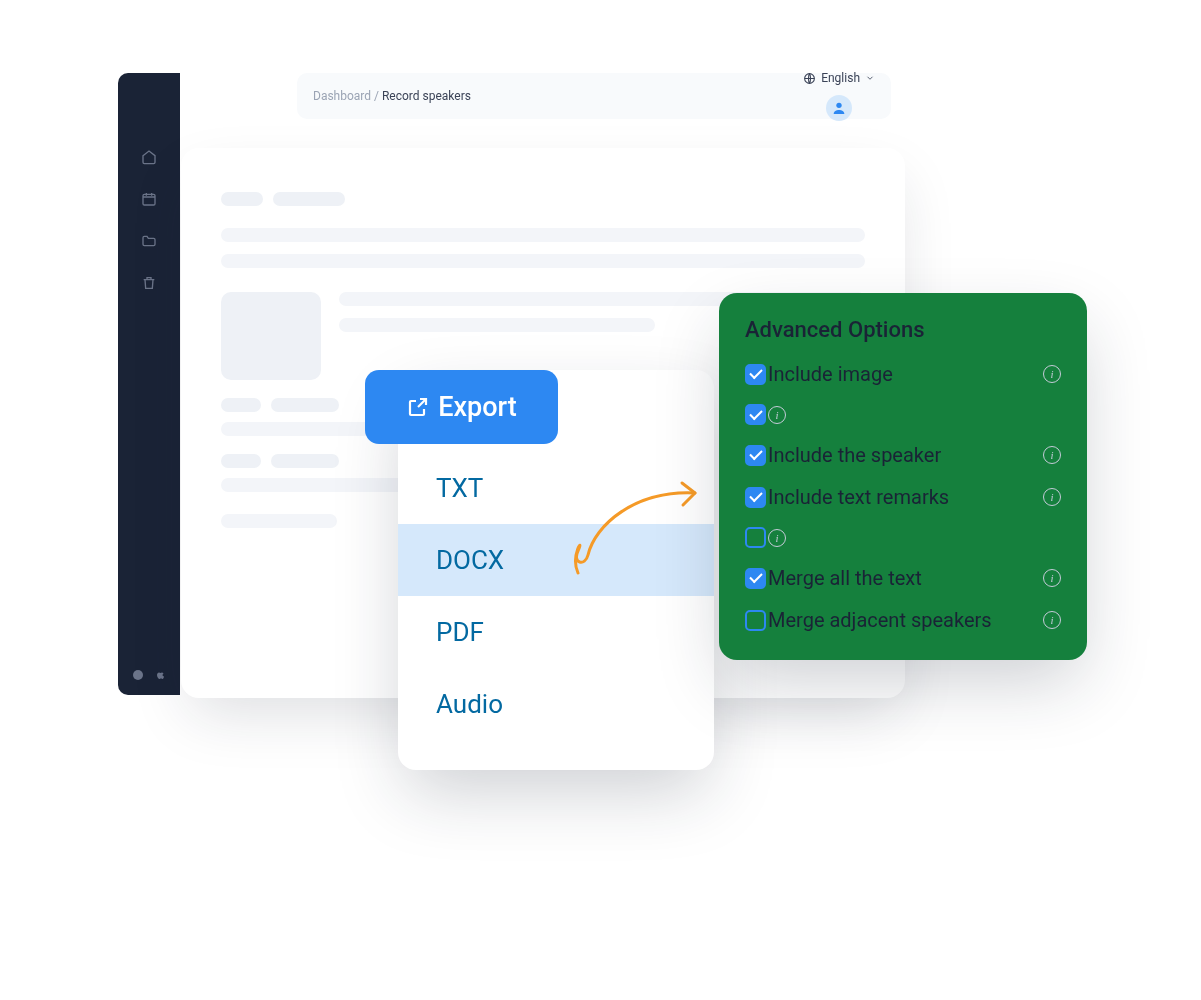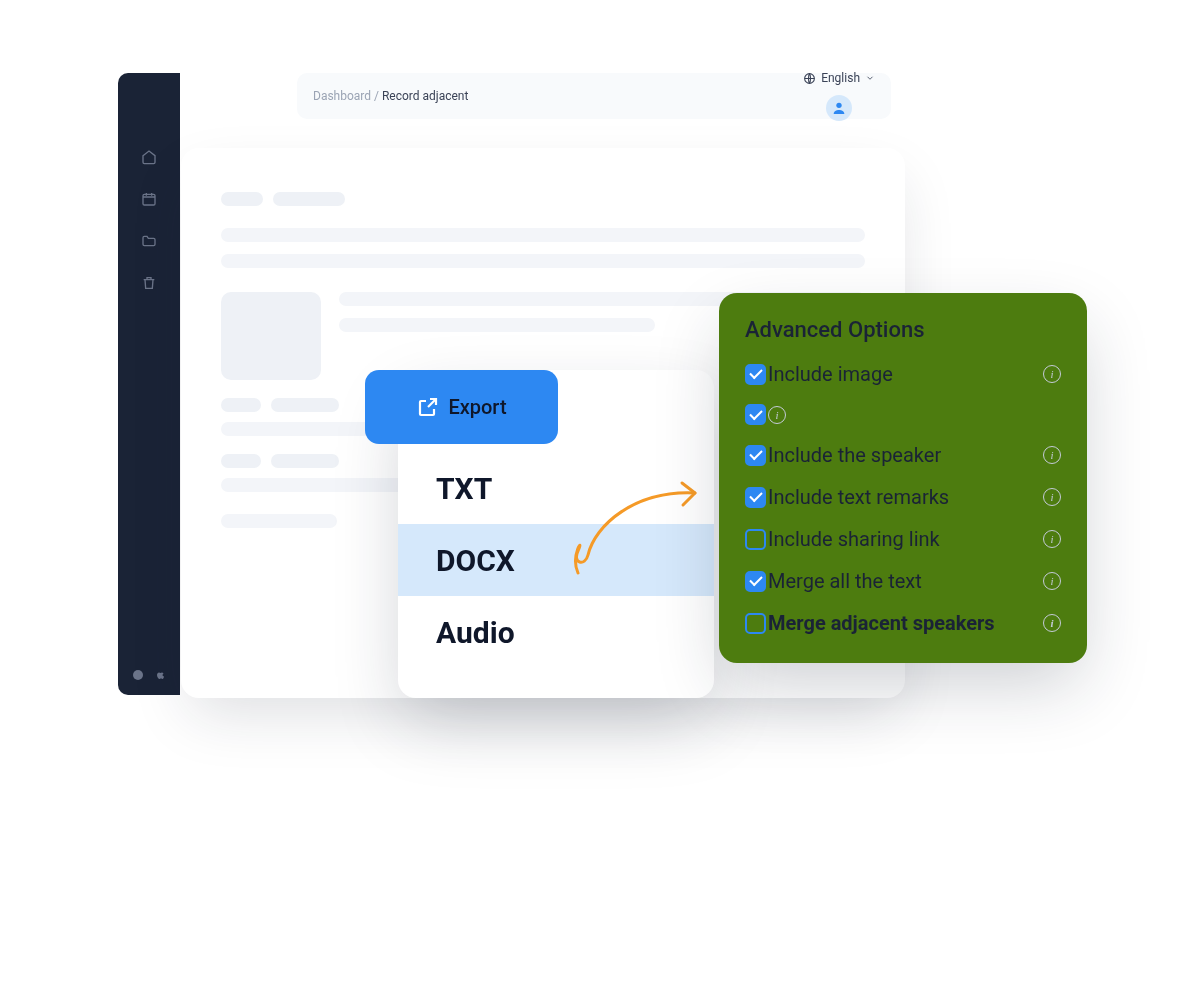--- a/index.html
+++ b/index.html
@@ -173,79 +173,78 @@
   padding-bottom: 30px;
 }
 .export-btn {
   position: absolute;
   left: 365px;
   top: 370px;
   width: 193px;
   height: 74px;
   background: #2d88f2;
   border-radius: 14px;
-  color: #0f172a;
+  color: #ffffff;
   display: flex;
   align-items: center;
   justify-content: center;
   gap: 8px;
-  font-size: 20px;
+  font-size: 27px;
   font-weight: 500;
   z-index: 5;
 }
 .export-list {
   padding-top: 82px;
 }
 .export-item {
   height: 72px;
   display: flex;
   align-items: center;
   padding-left: 38px;
-  font-size: 30px;
-  color: #0f172a;
-  font-weight: bold;
+  font-size: 26px;
+  color: #0369a1;
 }
 .export-item.highlighted {
   background: #d5e8fb;
 }
 
 
 .arrow-svg {
   position: absolute;
   left: 550px;
   top: 475px;
   z-index: 6;
   pointer-events: none;
 }
 
 
 .options-panel {
   position: absolute;
   left: 719px;
   top: 293px;
   width: 368px;
-  background: #4d7c0f;
+  background: #15803d;
   border-radius: 18px;
   box-shadow: 0 28px 70px -8px rgba(26, 35, 54, 0.22);
   padding: 24px 26px 28px;
   z-index: 7;
 }
 .options-title {
   font-size: 22px;
   color: #1a2336;
   font-weight: 500;
   margin-bottom: 20px;
 }
 .option-row {
   display: flex;
   align-items: center;
   gap: 2px;
   margin-bottom: 18px;
 }
-.option-row:last-child { margin-bottom: 0; font-weight: bold; }
+.option-row:last-child { margin-bottom: 0; }
 .checkbox {
   width: 21px;
   height: 21px;
   border-radius: 5px;
   border: 2px solid #2d88f2;
   display: flex;
   align-items: center;
   justify-content: center;
   flex-shrink: 0;
 }
@@ -315,21 +314,21 @@
     <div class="sidebar-bottom-icon">
       <svg width="12" height="12" viewBox="0 0 24 24" fill="currentColor">
           <path d="M17 13c0-3 2-4 2-4s-1-2-3-2c-1 0-2 1-3 1s-2-1-3-1c-2 0-4 2-4 5 0 4 3 8 5 8 1 0 1-1 3-1s2 1 3 1c1 0 3-3 3-5-2-1-3-2-3-2z"></path>
         </svg>
     </div>
   </div>
 </div>
 
 <div class="header-bar">
   <div class="breadcrumb">
-    <span>Dashboard</span><span> / </span><span class="current">Record adjacent</span>
+    <span>Dashboard</span><span> / </span><span class="current">Record speakers</span>
   </div>
   <div class="header-right">
     <div class="lang-selector">
       <svg width="13" height="13" viewBox="0 0 24 24" fill="none" stroke="#3b4357" stroke-width="2">
           <circle cx="12" cy="12" r="9"></circle>
           <path d="M3 12h18M12 3c2.5 3 2.5 15 0 18M12 3c-2.5 3-2.5 15 0 18"></path>
         </svg>
       <span>English</span>
       <svg width="10" height="10" viewBox="0 0 24 24" fill="none" stroke="#3b4357" stroke-width="2">
           <path d="M6 9l6 6 6-6"></path>
@@ -373,20 +372,21 @@
   </div>
   <div class="sk-line" style="width:30%"></div>
 
   <div class="sk-line" style="width:18%; margin-top:22px"></div>
 </div>
 
 <div class="export-panel">
   <div class="export-list" id="export-list">
       <div class="export-item">TXT</div>
       <div class="export-item highlighted">DOCX</div>
+      <div class="export-item">PDF</div>
       <div class="export-item">Audio</div>
     </div>
 </div>
 
 <div class="export-btn">
   <svg width="24" height="24" viewBox="0 0 24 24" fill="none" stroke="#fff" stroke-width="2.2">
     <path d="M14 4h6v6"></path>
       <path d="M20 4l-8 8"></path>
       <path d="M18 14v5a1 1 0 01-1 1H5a1 1 0 01-1-1V7a1 1 0 011-1h5"></path>
   </svg>
@@ -415,21 +415,20 @@
         <div class="option-label">Include the speaker</div>
         <div class="info-icon">i</div>
       </div>
       <div class="option-row">
         <div class="checkbox checked"></div>
         <div class="option-label">Include text remarks</div>
         <div class="info-icon">i</div>
       </div>
       <div class="option-row">
         <div class="checkbox"></div>
-        <div class="option-label">Include sharing link</div>
         <div class="info-icon">i</div>
       </div>
       <div class="option-row">
         <div class="checkbox checked"></div>
         <div class="option-label">Merge all the text</div>
         <div class="info-icon">i</div>
       </div>
       <div class="option-row">
         <div class="checkbox"></div>
         <div class="option-label">Merge adjacent speakers</div>

